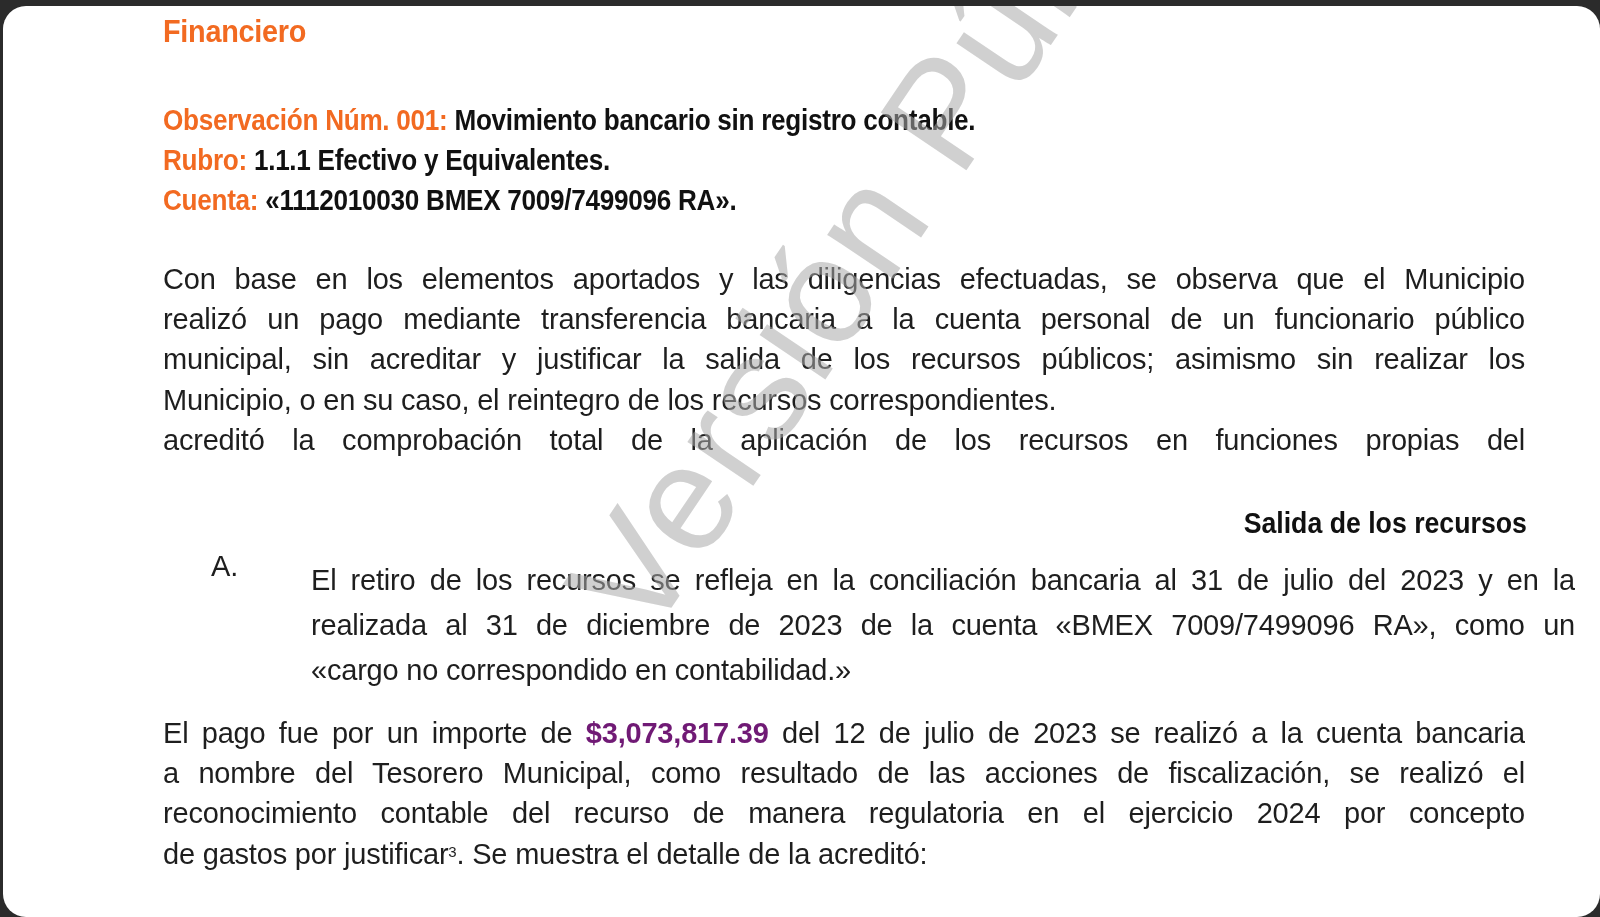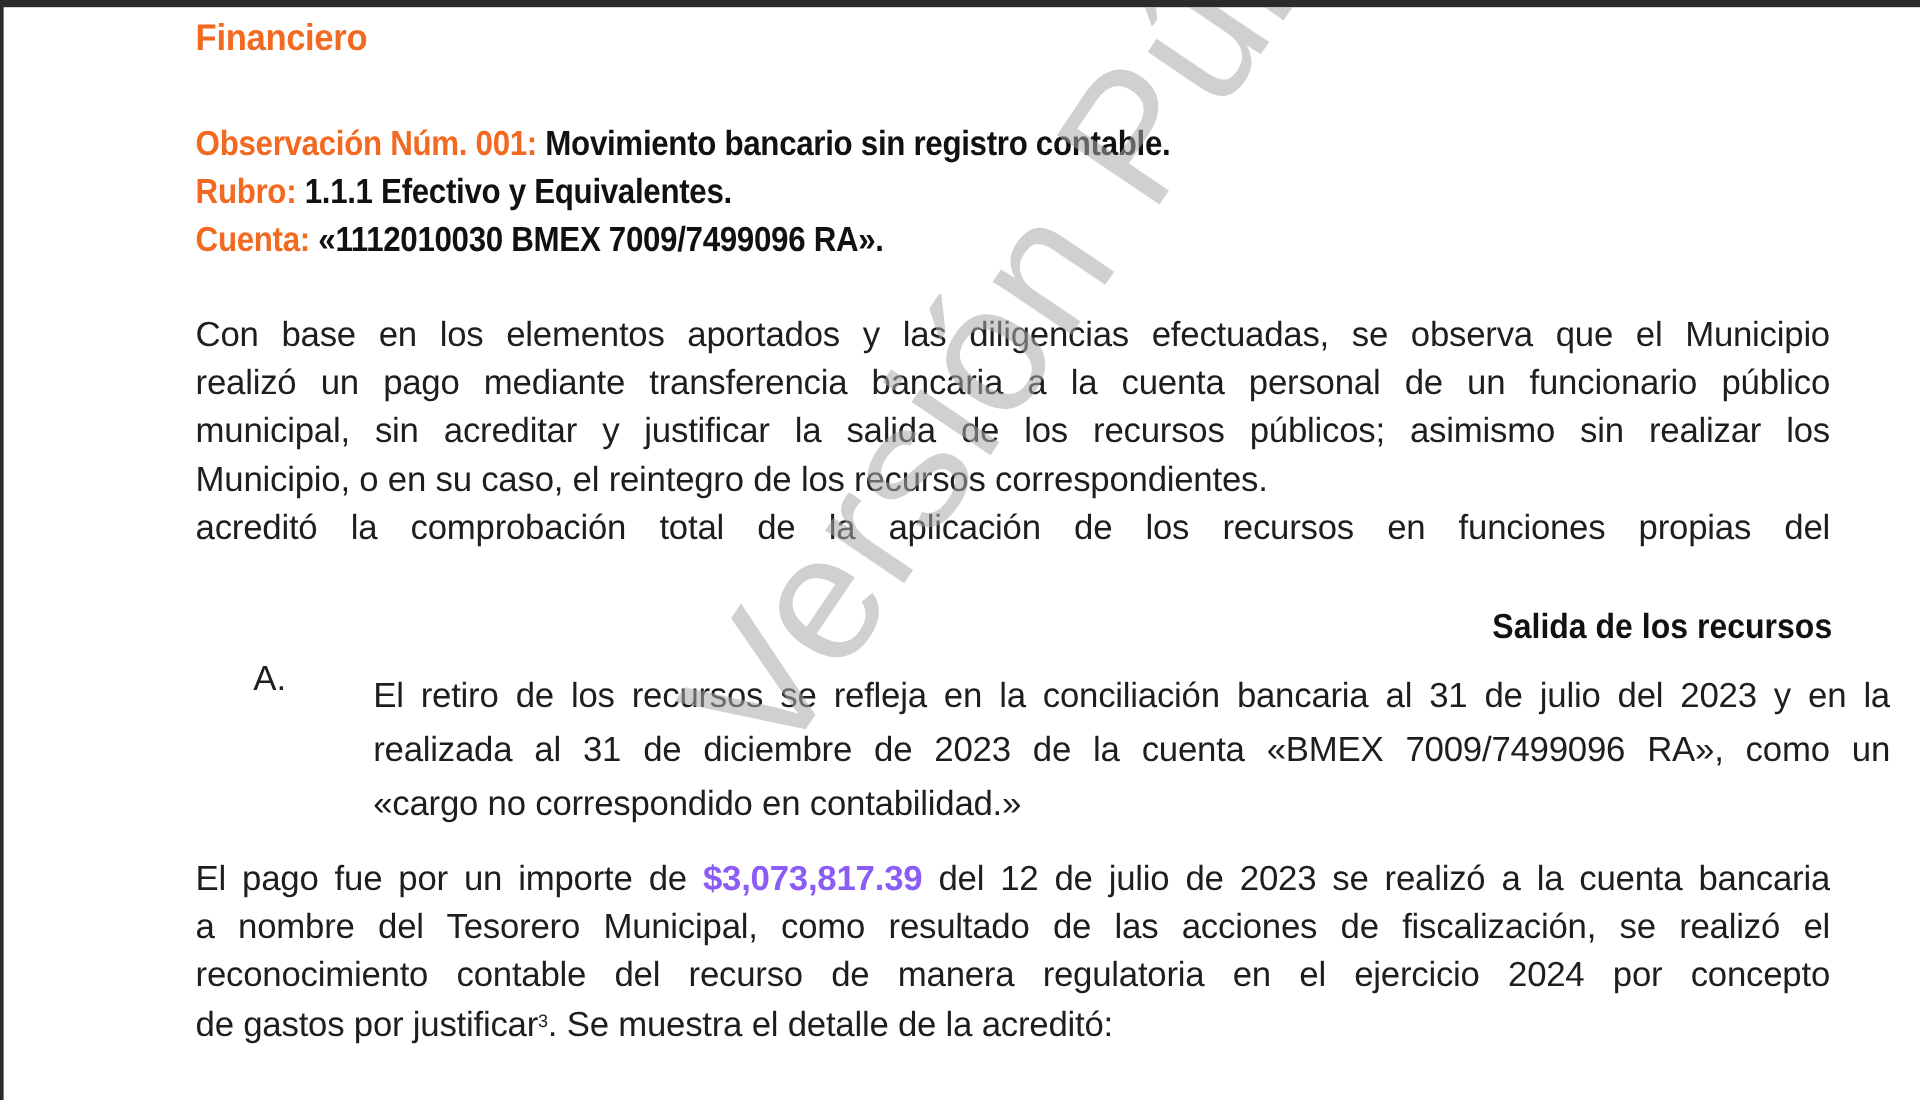--- a/index.html
+++ b/index.html
@@ -11,20 +11,21 @@
       background: #2b2b2b;
     }
     .frame {
       position: absolute;
       left: 3px;
       top: 6px;
       width: 1597px;
       height: 911px;
       background: #ffffff;
       overflow: hidden;
+      border-radius: 23px;
     }
     .page {
       position: absolute;
       left: 158px;
       top: 0;
       width: 1366px;
       font-family: "Liberation Sans", sans-serif;
       color: #1a1a1a;
     }
     .section-title {
@@ -100,21 +101,21 @@
       left: 100px;
       top: 0;
       width: 1264px;
       font-size: 29px;
       line-height: 45px;
       color: #1e1e1e;
       letter-spacing: -0.2px;
       margin-top: 14px;
     }
     .list-body .line { height: 45px; }
-    .amount { font-weight: bold; color: #8b5cf6; }
+    .amount { font-weight: bold; color: #701a75; }
     sup { font-size: 15px; vertical-align: top; position: relative; top: -2px; }
     .watermark {
       position: absolute;
       left: 530px;
       top: 560px;
       font-family: "Liberation Sans", sans-serif;
       font-size: 150px;
       font-weight: normal;
       color: rgba(170,170,170,0.55);
       white-space: nowrap;

